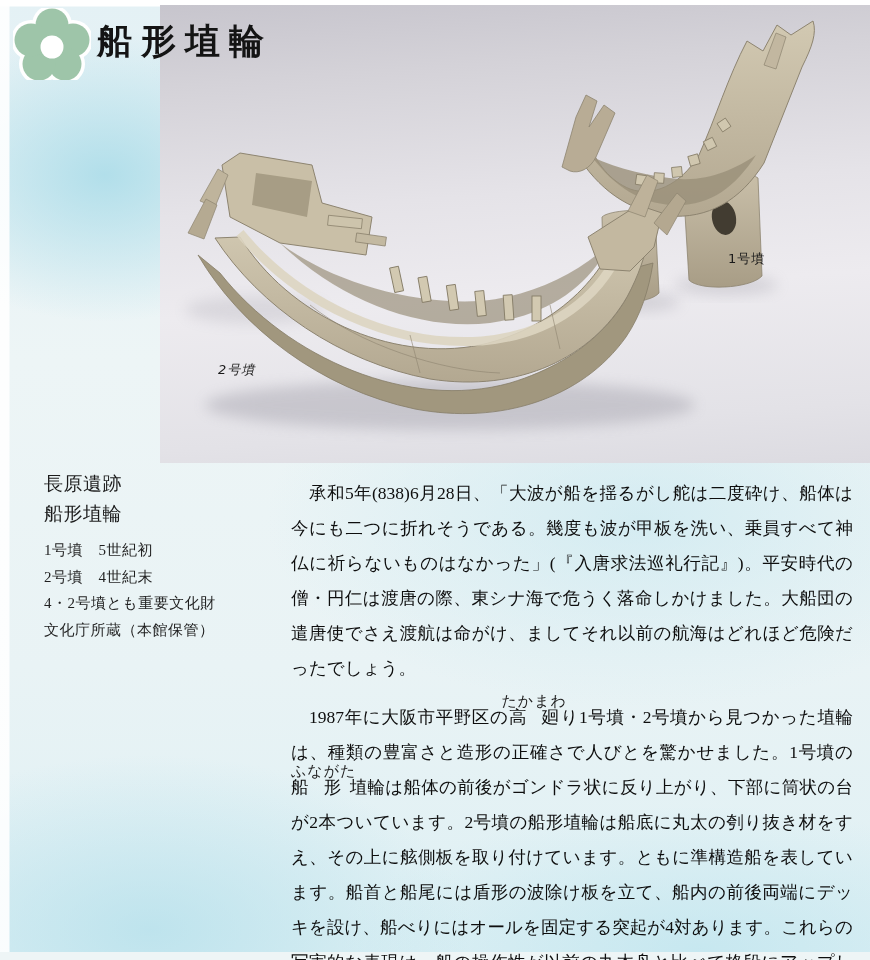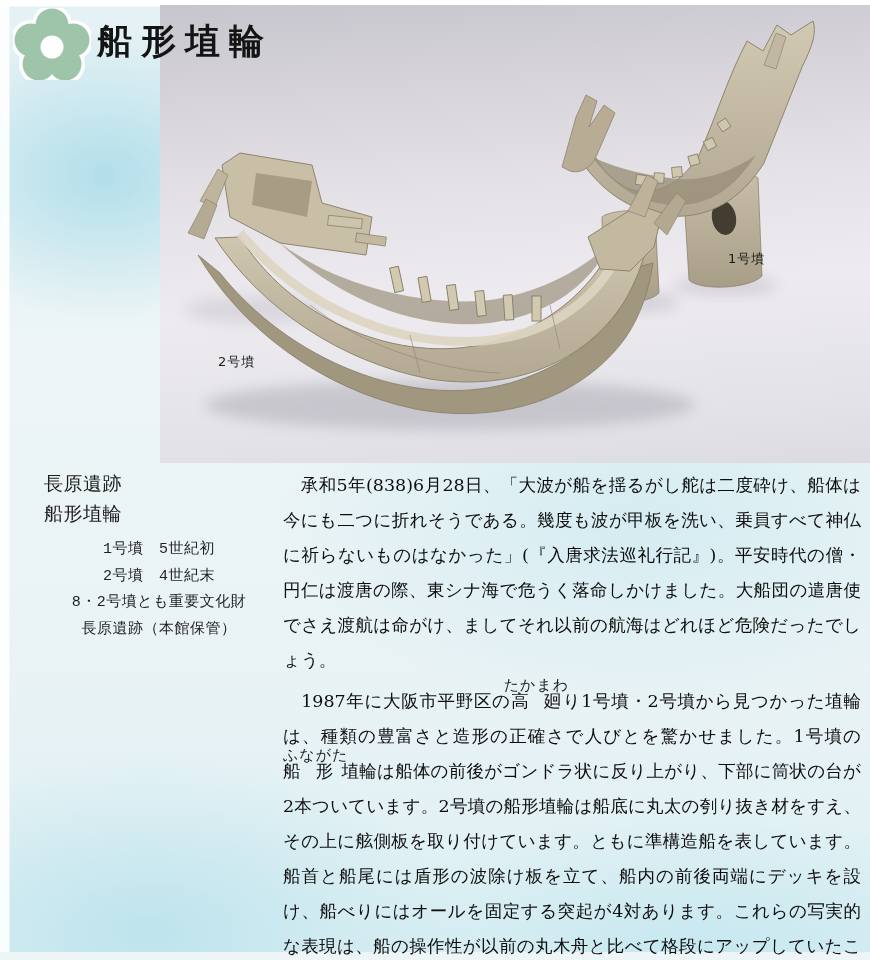--- a/index.html
+++ b/index.html
@@ -36,42 +36,42 @@
     position:absolute;left:160px;top:5px;width:710px;height:458px;
     background:linear-gradient(176deg,#c7c5cd 0%,#d4d2d8 16%,#e5e3e8 42%,#edebef 62%,#e3e2e7 88%,#dcdbe1 100%);
     z-index:1;
   }
   .photo svg{position:absolute;left:0;top:0;}
   .photo-label{
     position:absolute;font-size:13px;color:#1a1a1a;letter-spacing:1px;
     font-family:"DejaVu Sans",sans-serif;white-space:nowrap;
   }
   .label-1{left:568px;top:245px;}
-  .label-2{left:58px;top:348px;}
+  .label-2{left:58px;top:356px;font-style:italic;}
 
   
   .caption{position:absolute;left:44px;top:468px;width:230px;z-index:3;}
   .caption-head{
     font-size:19px;line-height:30px;color:#1b1b1b;letter-spacing:.5px;
     font-family:"DejaVu Sans","Liberation Sans",sans-serif;white-space:nowrap;
   }
   .caption-details{
-    margin-top:9px;text-align:center;font-size:15px;line-height:26.5px;
+    margin-top:9px;text-align:left;font-size:15px;line-height:26.5px;
     color:#1f1f1f;letter-spacing:.5px;
-    font-family:Liberation Mono, monospace;
+    font-family:Liberation Serif, serif;
   }
 
   
   .article{
     position:absolute;left:283px;top:468px;width:578px;z-index:3;
     font-family:"DejaVu Serif","Liberation Serif",serif;
     font-size:17.5px;line-height:35px;color:#0e0e0e;
     text-align:justify;
   }
-  .article p{margin:0;}
+  .article p{margin:8px;font-family:Liberation Serif, serif;}
   ruby{ruby-position:over;}
   rt{font-size:15px;letter-spacing:1px;color:#222;}
 </style>
 </head>
 <body>
 
 <div id="page">
 
   <div class="flower">
     <svg width="78" height="72" viewBox="0 0 78 72">
@@ -190,22 +190,22 @@
   </div>
 
   <div class="caption">
     <div class="caption-head">
       <div>長原遺跡</div>
       <div>船形埴輪</div>
     </div>
     <div class="caption-details">
       <div>1号墳　5世紀初</div>
       <div>2号墳　4世紀末</div>
-      <div>8・2号墳とも重要文化財</div>
-      <div>長原遺跡（本館保管）</div>
+      <div>4・2号墳とも重要文化財</div>
+      <div>文化庁所蔵（本館保管）</div>
     </div>
   </div>
 
   <div class="article">
     <p><span>　承和5年(838)6月28日、「大波が船を揺るがし舵は二度砕け、船体は今にも二つに折れそうである。幾度も波が甲板を洗い、乗員すべて神仏に祈らないものはなかった」(『入唐求法巡礼行記』)。平安時代の僧・円仁は渡唐の際、東シナ海で危うく落命しかけました。大船団の遣唐使でさえ渡航は命がけ、ましてそれ以前の航海はどれほど危険だったでしょう。</span></p>
     <p><span>　1987年に大阪市平野区の</span><ruby><span>高廻</span><rt>たかまわ</rt></ruby><span>り1号墳・2号墳から見つかった埴輪は、種類の豊富さと造形の正確さで人びとを驚かせました。1号墳の</span><ruby><span>船形</span><rt>ふながた</rt></ruby><span>埴輪は船体の前後がゴンドラ状に反り上がり、下部に筒状の台が2本ついています。2号墳の船形埴輪は船底に丸太の刳り抜き材をすえ、その上に舷側板を取り付けています。ともに準構造船を表しています。船首と船尾には盾形の波除け板を立て、船内の前後両端にデッキを設け、船べりにはオールを固定する突起が4対あります。これらの写実的な表現は、船の操作性が以前の丸木舟と比べて格段にアップしていたことを示しています。古墳時代の人びとは異国の進んだ文化を得るために船の構造を進化させ、星と勇気を頼りに大海に漕ぎ出したのです。</span></p>
 
   </div>
 
 </div>

